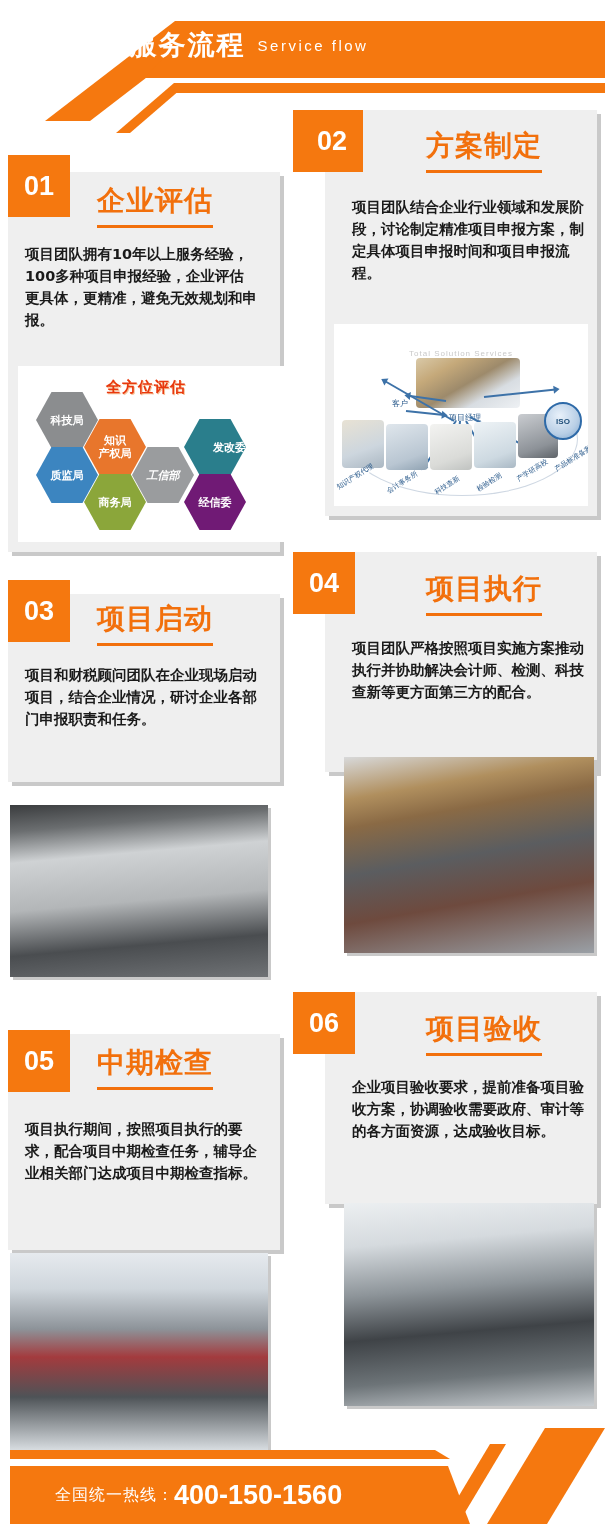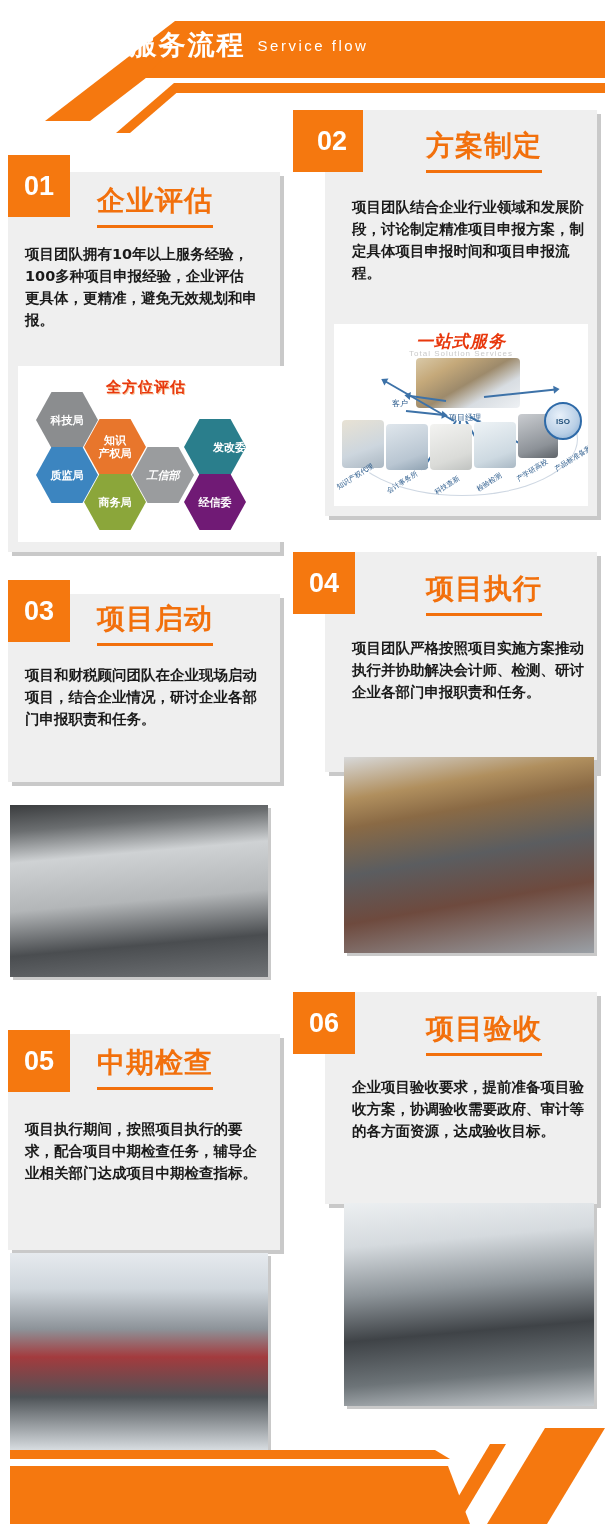--- a/index.html
+++ b/index.html
@@ -203,21 +203,20 @@
   </div>
 </div>
 
 <div class="card">
   <div class="card-body" style="left:325px;top:110px;width:272px;height:406px;"></div>
   <div class="badge" style="left:293px;top:110px;padding-left:8px;">02</div>
   <div class="card-title" style="left:426px;top:127px;">方案制定</div>
   <div class="card-desc" style="left:352px;top:196px;width:232px;">项目团队结合企业行业领域和发展阶段，讨论制定精准项目申报方案，制定具体项目申报时间和项目申报流程。</div>
 
   <div class="svcimg" style="left:334px;top:324px;width:254px;height:182px;">
-    <div class="svc-title">一站式服务</div>
     <div class="svc-sub">Total Solution Services</div>
 
     <div class="svc-photo" style="left:82px;top:34px;width:104px;height:50px;
                 background:linear-gradient(150deg,#d9c9a8 0%,#c5a97a 25%,#9d8a6b 50%,#d8dde2 72%,#eef1f4 100%);"></div>
 
     <div class="svc-arc" style="left:12px;top:58px;width:230px;height:112px;"></div>
 
     <span class="svc-lbl" style="left:58px;top:74px;font-size:8px;">客户</span>
     <span class="svc-lbl" style="left:115px;top:88px;font-size:8px;">项目经理</span>
 
@@ -254,21 +253,21 @@
   <div class="card-title" style="left:97px;top:600px;">项目启动</div>
   <div class="card-desc" style="left:25px;top:664px;width:232px;">项目和财税顾问团队在企业现场启动项目，结合企业情况，研讨企业各部门申报职责和任务。</div>
   <div class="photo photo-shadow" style="left:10px;top:805px;width:258px;height:172px;
               background:linear-gradient(175deg,#3a3c3e 0%,#6b6e70 14%,#cfd2d4 30%,#b3b6b8 55%,#4a4d50 78%,#6f7275 100%);"></div>
 </div>
 
 <div class="card">
   <div class="card-body" style="left:325px;top:552px;width:272px;height:220px;"></div>
   <div class="badge" style="left:293px;top:552px;">04</div>
   <div class="card-title" style="left:426px;top:570px;">项目执行</div>
-  <div class="card-desc" style="left:352px;top:637px;width:232px;">项目团队严格按照项目实施方案推动执行并协助解决会计师、检测、研讨企业各部门申报职责和任务。</div>
+  <div class="card-desc" style="left:352px;top:637px;width:232px;">项目团队严格按照项目实施方案推动执行并协助解决会计师、检测、科技查新等更方面第三方的配合。</div>
   <div class="photo photo-shadow" style="left:344px;top:757px;width:250px;height:196px;
               background:linear-gradient(170deg,#d8d9da 0%,#b08f5e 18%,#8a6a45 30%,#5b5d60 50%,#6e4a3e 70%,#9aa0a6 100%);"></div>
 </div>
 
 <div class="card">
   <div class="card-body" style="left:8px;top:1034px;width:272px;height:216px;"></div>
   <div class="badge" style="left:8px;top:1030px;">05</div>
   <div class="card-title" style="left:97px;top:1044px;">中期检查</div>
   <div class="card-desc" style="left:25px;top:1118px;width:232px;">项目执行期间，按照项目执行的要求，配合项目中期检查任务，辅导企业相关部门达成项目中期检查指标。</div>
   <div class="photo photo-shadow" style="left:10px;top:1253px;width:258px;height:200px;
@@ -282,13 +281,16 @@
   <div class="card-desc" style="left:352px;top:1076px;width:232px;">企业项目验收要求，提前准备项目验收方案，协调验收需要政府、审计等的各方面资源，达成验收目标。</div>
   <div class="photo photo-shadow" style="left:344px;top:1203px;width:250px;height:203px;
               background:linear-gradient(175deg,#eceff1 0%,#d5dade 20%,#8d9499 42%,#3f4347 62%,#6d7478 82%,#c9ced2 100%);"></div>
 </div>
 
 <div class="footer">
   <div class="ft-diag"></div>
   <div class="ft-diag2"></div>
   <div class="ft-stripe"></div>
   <div class="ft-band"></div>
+  <div class="ft-text">
+    <span class="ft-label">全国统一热线：</span><span class="ft-num">400-150-1560</span>
+  </div>
 </div>
 
 </body></html>

